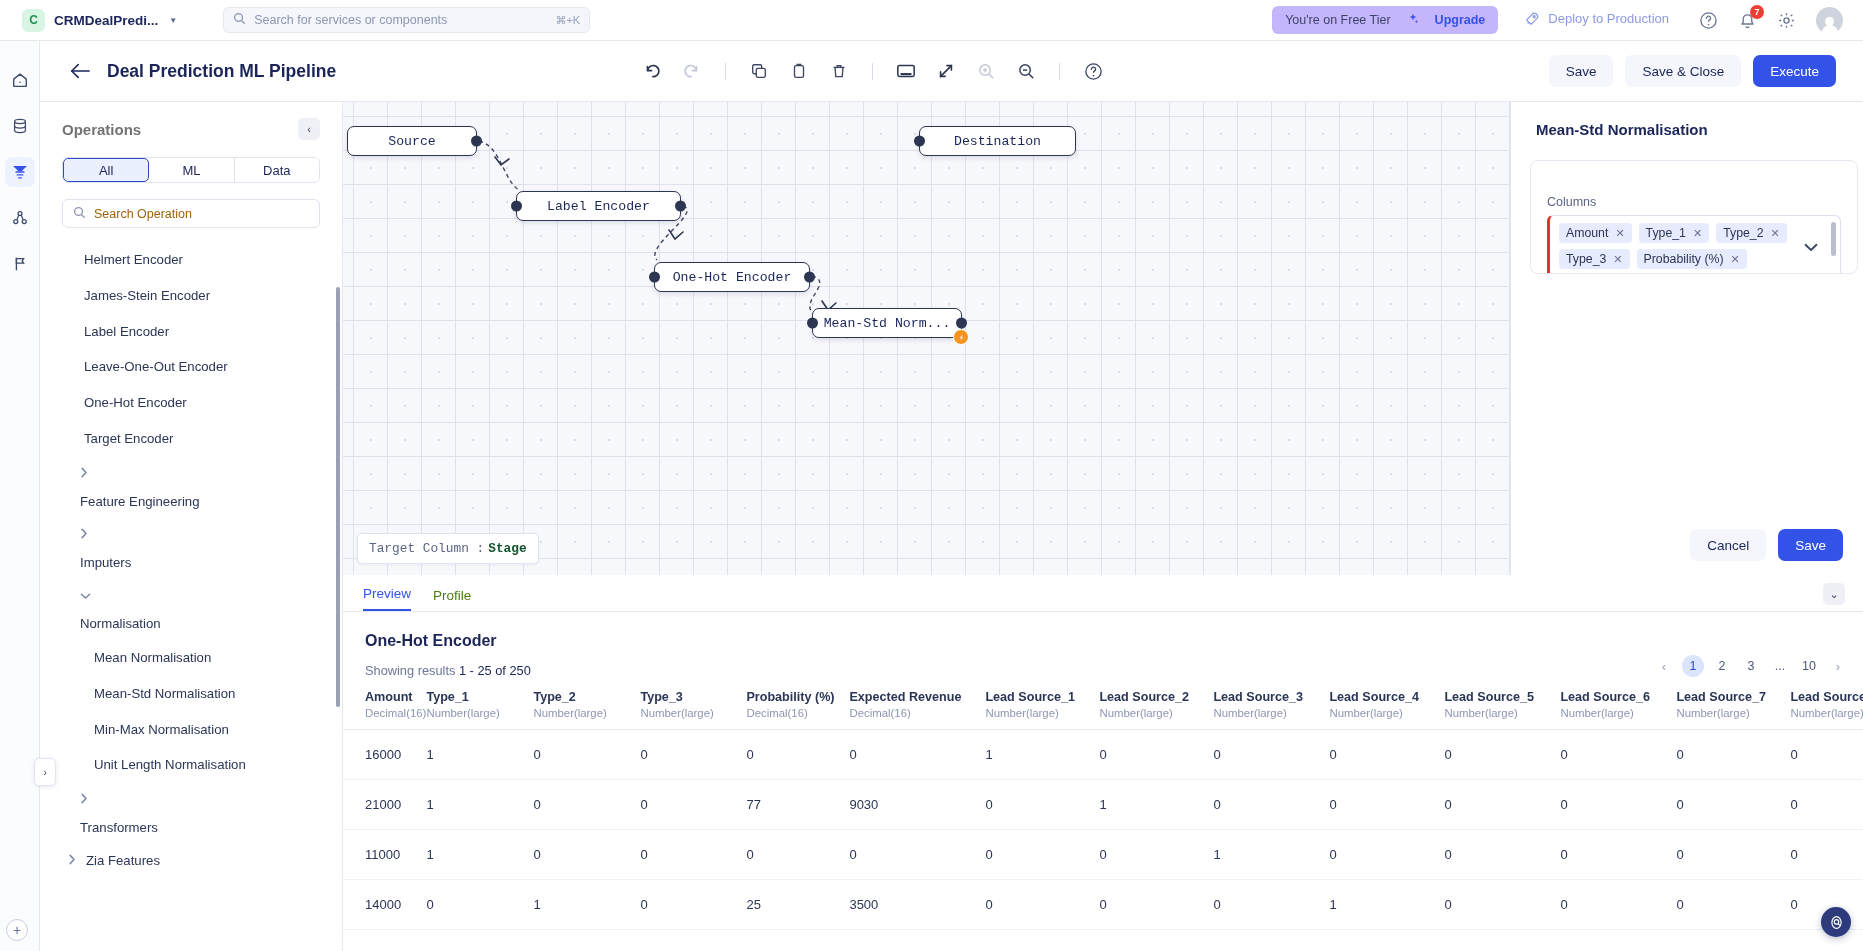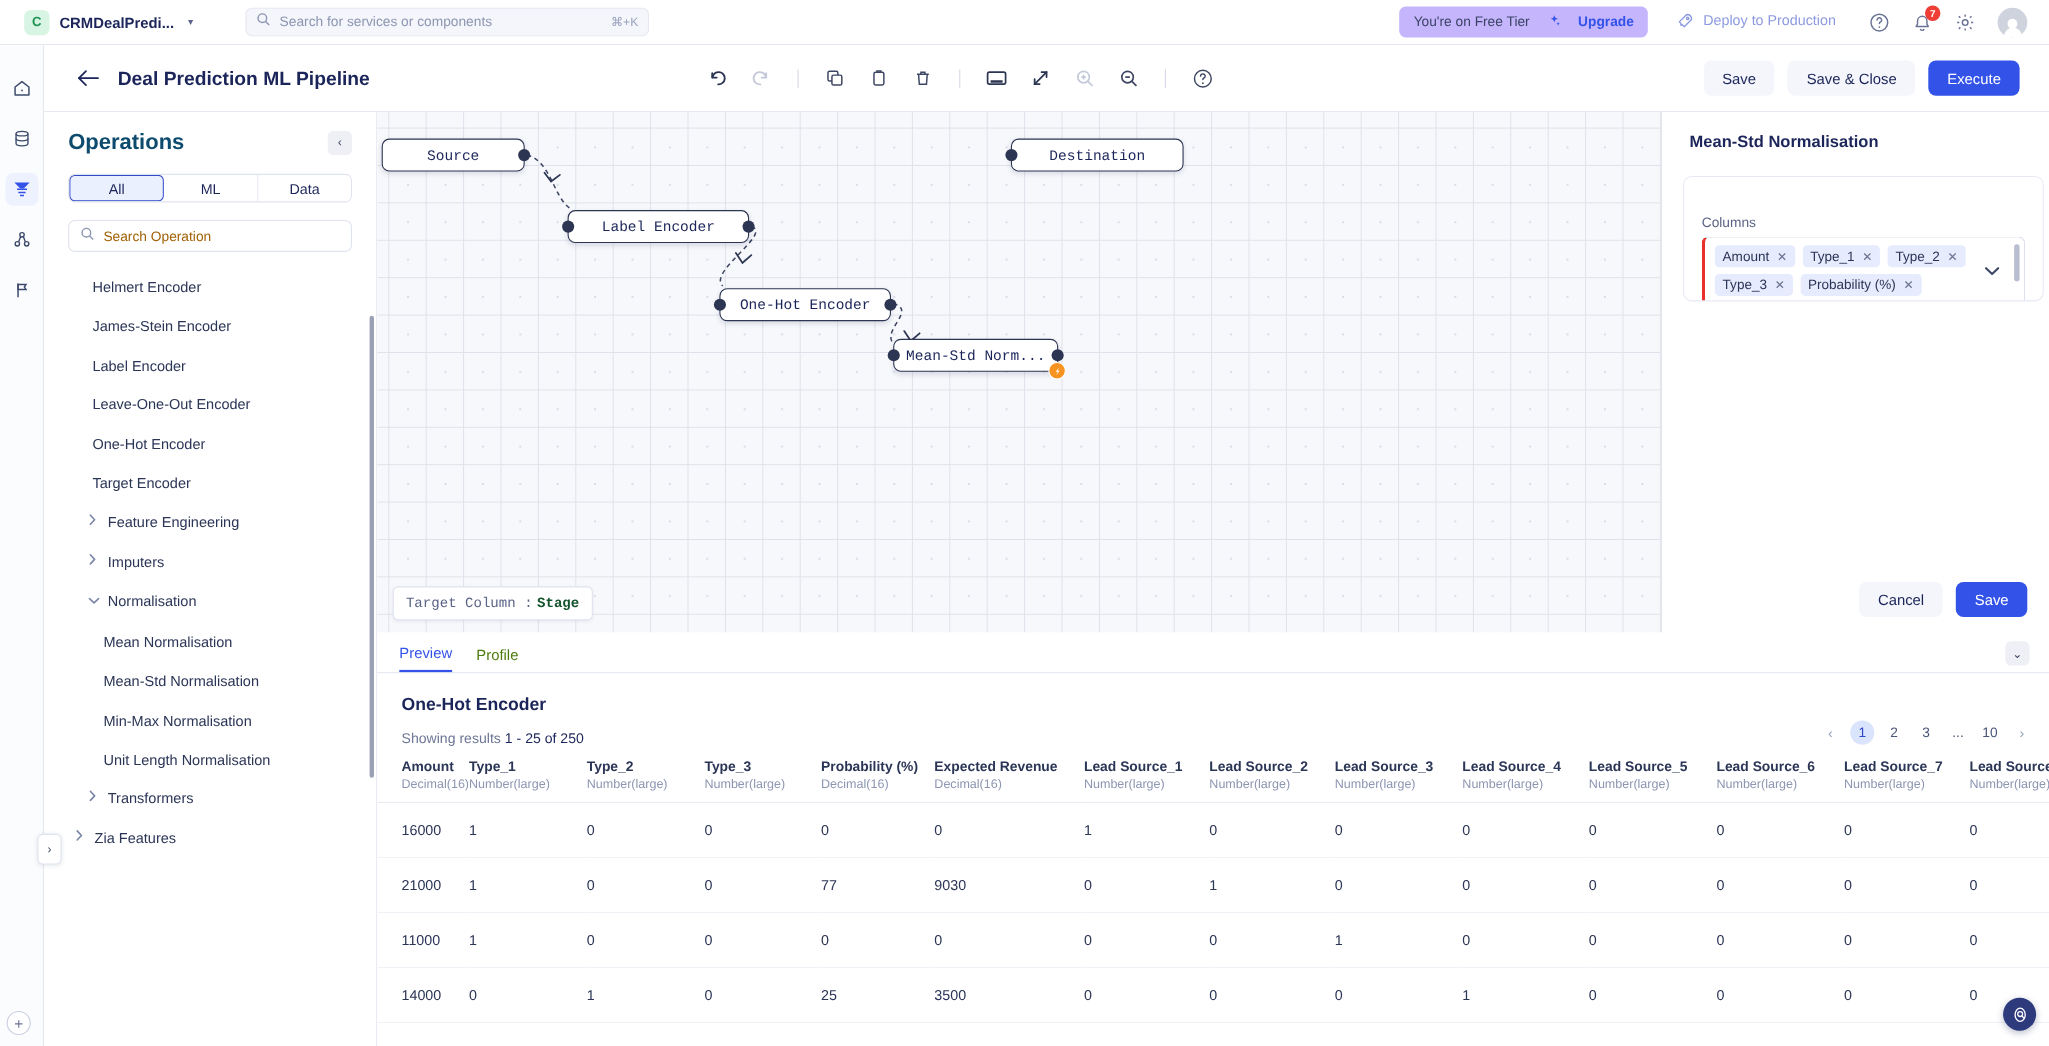--- a/index.html
+++ b/index.html
@@ -93,21 +93,21 @@
   }
   .btn-ghost { background: #f4f6fb; color: #1b2559; }
   .btn-primary { background: #3352e8; color: #fff; }
 
   
   #ops-panel {
     position: absolute; left: 40px; top: 102px; width: 303px; height: 849px;
     background: #fff; border-right: 1px solid #e6e8f0; overflow: hidden;
   }
   #ops-head { display: flex; align-items: center; padding: 16px 22px 0 22px; }
-  #ops-title { font-size: 20px; font-weight: bold; color: #0c4a6e; }
+  #ops-title { font-size: 15px; font-weight: bold; color: #737373; }
   #ops-collapse {
     margin-left: auto; width: 22px; height: 22px; border-radius: 5px; background: #eef0f6;
     display: flex; align-items: center; justify-content: center; color: #3d4663; font-size: 11px;
   }
   #ops-tabs {
     margin: 17px 22px 0 22px; height: 26px; display: flex;
     border: 1px solid #dfe3ee; border-radius: 6px; overflow: hidden;
   }
   .ops-tab {
     flex: 1; display: flex; align-items: center; justify-content: center;
@@ -120,21 +120,21 @@
     display: flex; align-items: center; gap: 8px; padding: 0 10px;
   }
   #ops-search .ph { font-size: 12.5px; color: #a16207; }
   #ops-list { margin-top: 14px; position: relative; }
   .op-leaf { padding: 9px 22px 9px 44px; font-size: 13.2px; color: #2b3556; line-height: 1.35; }
   .op-leaf.sub { padding-left: 54px; }
   .op-group {
     padding: 9px 22px 9px 28px; font-size: 13.2px; color: #2b3556;
     display: flex; align-items: flex-start; gap: 10px;
   }
-  .op-group.indent { padding-left: 40px; }
+  .op-group.indent { padding-left: 40px; flex-direction: column; }
   .chev { color: #7b85a8; font-size: 10px; line-height: 18px; width: 8px; }
   #ops-scrollbar {
     position: absolute; right: 2px; top: 185px; width: 4px; height: 420px;
     background: #9aa1b5; border-radius: 2px;
   }
   #panel-expander {
     position: absolute; left: 34px; bottom: 165px; width: 22px; height: 28px;
     background: #fff; border: 1px solid #e0e4f0; border-radius: 5px;
     display: flex; align-items: center; justify-content: center; color: #3d4663; font-size: 11px;
     box-shadow: 0 1px 4px rgba(27,37,89,.10); z-index: 40;

